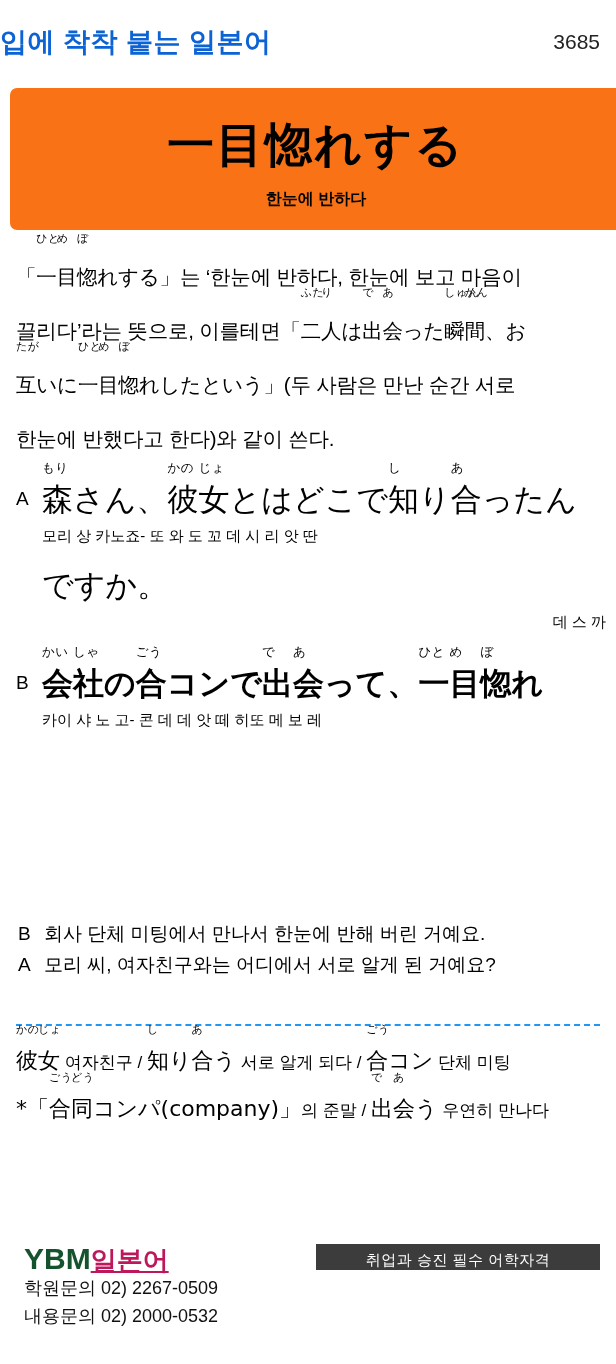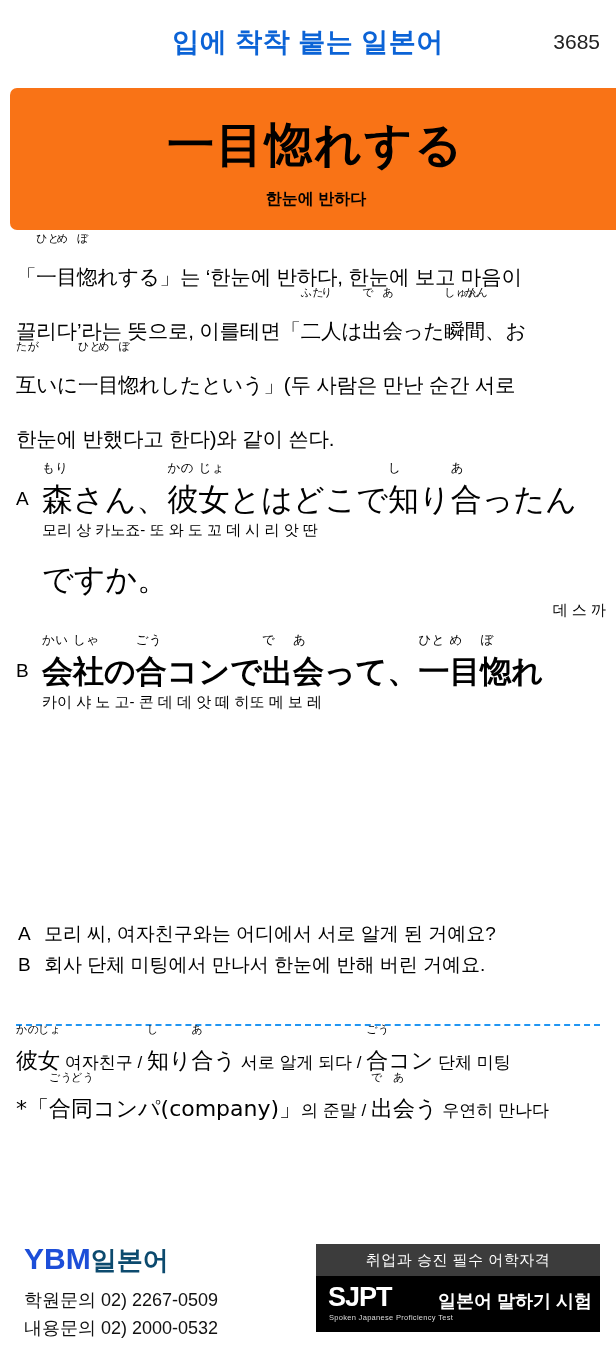--- a/index.html
+++ b/index.html
@@ -18,21 +18,21 @@
 
   
   .header {
     position: relative;
     height: 66px;
   }
   .header-title {
     position: absolute;
     left: 0; right: 0;
     top: 24px;
-    text-align: center;
+    text-align: left;
     font-size: 27px;
     font-weight: bold;
     color: #0b63d6;
     letter-spacing: 0.5px;
   }
   .page-number {
     position: absolute;
     right: 16px;
     top: 30px;
     font-size: 21px;
@@ -127,21 +127,21 @@
   .dlg-main .ruby > .rt {
     top: -15px;
     font-size: 12.5px;
     line-height: 13px;
     font-family: Liberation Mono, monospace;
   }
   .dlg-read {
     margin-left: 26px;
     font-size: 15px;
     letter-spacing: 0px;
-    margin-top: 1px;
+    margin-top: 7px;
     white-space: nowrap;
     color: #000;
   }
   .dlg-read.indent2 { margin-left: 62px; text-align: right; }
   .dlg-read.indent3 { margin-left: 60px; }
   .gap-sm { height: 14px; }
   .gap-md { height: 26px; }
 
   
   .translation {
@@ -188,43 +188,43 @@
   
   .footer { position: absolute; left: 0; top: 1238px; width: 616px; height: 126px; }
   .ybm {
     position: absolute;
     left: 24px;
     top: 4px;
     font-size: 30px;
     font-weight: bold;
     white-space: nowrap;
   }
-  .ybm .y { color: #1d4ed8; }
-  .ybm .jp { color: #0c4a6e; font-size: 26px; }
+  .ybm .y { color: #14532d; }
+  .ybm .jp { color: #be185d; font-size: 26px; text-decoration: underline; }
   .contact {
     position: absolute;
     left: 24px;
-    top: 48px;
+    top: 36px;
     font-size: 18px;
     line-height: 28px;
     color: #111;
   }
   .sjpt-box {
     position: absolute;
     left: 316px;
     top: 6px;
     width: 284px;
     height: 92px;
   }
   .sjpt-top {
     background: #3c3c3c;
     color: #ffffff;
     font-size: 15px;
     text-align: center;
-    padding: 7px 0 6px 0;
+    padding: 7px 0 0 0;
     letter-spacing: 0.5px;
   }
   .sjpt-bottom {
     background: #000000;
     color: #ffffff;
     height: 56px;
     position: relative;
   }
   .sjpt-logo {
     position: absolute;
@@ -291,40 +291,35 @@
     <div class="dlg-row">
       <div class="dlg-label">B</div>
       <div class="dlg-main bold"><span class="ruby"><span class="rb">会</span><span class="rt">かい</span></span><span class="ruby"><span class="rb">社</span><span class="rt">しゃ</span></span><span class="ruby"><span class="rb">の</span><span class="rt"></span></span><span class="ruby"><span class="rb">合</span><span class="rt">ごう</span></span><span class="ruby"><span class="rb">コンで</span><span class="rt"></span></span><span class="ruby"><span class="rb">出</span><span class="rt">で</span></span><span class="ruby"><span class="rb">会</span><span class="rt">あ</span></span><span class="ruby"><span class="rb">って、</span><span class="rt"></span></span><span class="ruby"><span class="rb">一</span><span class="rt">ひと</span></span><span class="ruby"><span class="rb">目</span><span class="rt">め</span></span><span class="ruby"><span class="rb">惚</span><span class="rt">ぼ</span></span><span class="ruby"><span class="rb">れ</span><span class="rt"></span></span></div>
       <div class="dlg-read">카이 샤 노 고-   콘  데 데  앗  떼     히또 메 보 레</div>
     </div>
     <div class="gap-md"></div>
     <div class="gap-sm"></div>
   </div>
 
 <div class="translation" id="translation">
+    <div class="tr-row"><span class="tr-label">B</span><span>회사 단체 미팅에서 만나서 한눈에 반해 버린 거예요.</span></div>
     <div class="tr-row"><span class="tr-label">A</span><span>모리 씨, 여자친구와는 어디에서 서로 알게 된 거예요?</span></div>
-    <div class="tr-row"><span class="tr-label">B</span><span>회사 단체 미팅에서 만나서 한눈에 반해 버린 거예요.</span></div>
   </div>
 
 <div class="divider"></div>
 
 <div class="vocab">
   <div class="line" id="vocab1"><span class="ruby jp" style="font-size: 22px; font-family: &quot;DejaVu Sans&quot;, sans-serif;"><span class="rb">彼</span><span class="rt">かの</span></span><span class="ruby jp" style="font-size: 22px; font-family: &quot;DejaVu Sans&quot;, sans-serif;"><span class="rb">女</span><span class="rt">じょ</span></span><span class="ko"> 여자친구 / </span><span class="ruby jp" style="font-size: 22px; font-family: &quot;DejaVu Sans&quot;, sans-serif;"><span class="rb">知</span><span class="rt">し</span></span><span class="jp">り</span><span class="ruby jp" style="font-size: 22px; font-family: &quot;DejaVu Sans&quot;, sans-serif;"><span class="rb">合</span><span class="rt">あ</span></span><span class="jp">う</span><span class="ko"> 서로 알게 되다 / </span><span class="ruby jp" style="font-size: 22px; font-family: &quot;DejaVu Sans&quot;, sans-serif;"><span class="rb">合</span><span class="rt">ごう</span></span><span class="jp">コン</span><span class="ko"> 단체 미팅</span></div>
   <div class="line" id="vocab2"><span class="jp">*「</span><span class="ruby jp" style="font-size: 22px; font-family: &quot;DejaVu Sans&quot;, sans-serif;"><span class="rb">合</span><span class="rt">ごう</span></span><span class="ruby jp" style="font-size: 22px; font-family: &quot;DejaVu Sans&quot;, sans-serif;"><span class="rb">同</span><span class="rt">どう</span></span><span class="jp">コンパ(company)」</span><span class="ko">의 준말 / </span><span class="ruby jp" style="font-size: 22px; font-family: &quot;DejaVu Sans&quot;, sans-serif;"><span class="rb">出</span><span class="rt">で</span></span><span class="ruby jp" style="font-size: 22px; font-family: &quot;DejaVu Sans&quot;, sans-serif;"><span class="rb">会</span><span class="rt">あ</span></span><span class="jp">う</span><span class="ko"> 우연히 만나다</span></div>
 </div>
 
 <div class="footer">
   <div class="ybm">
     <span class="y">YBM</span><span class="jp">일본어</span>
   </div>
   <div class="contact">
     <div>학원문의 02) 2267-0509</div>
     <div>내용문의 02) 2000-0532</div>
   </div>
   <div class="sjpt-box">
     <div class="sjpt-top">취업과 승진 필수 어학자격</div>
-    <div class="sjpt-bottom">
-      <div class="sjpt-logo">SJPT</div>
-      <div class="sjpt-sub">Spoken Japanese Proficiency Test</div>
-      <div class="sjpt-ko">일본어 말하기 시험</div>
-    </div>
   </div>
 </div>
 
 </body></html>

